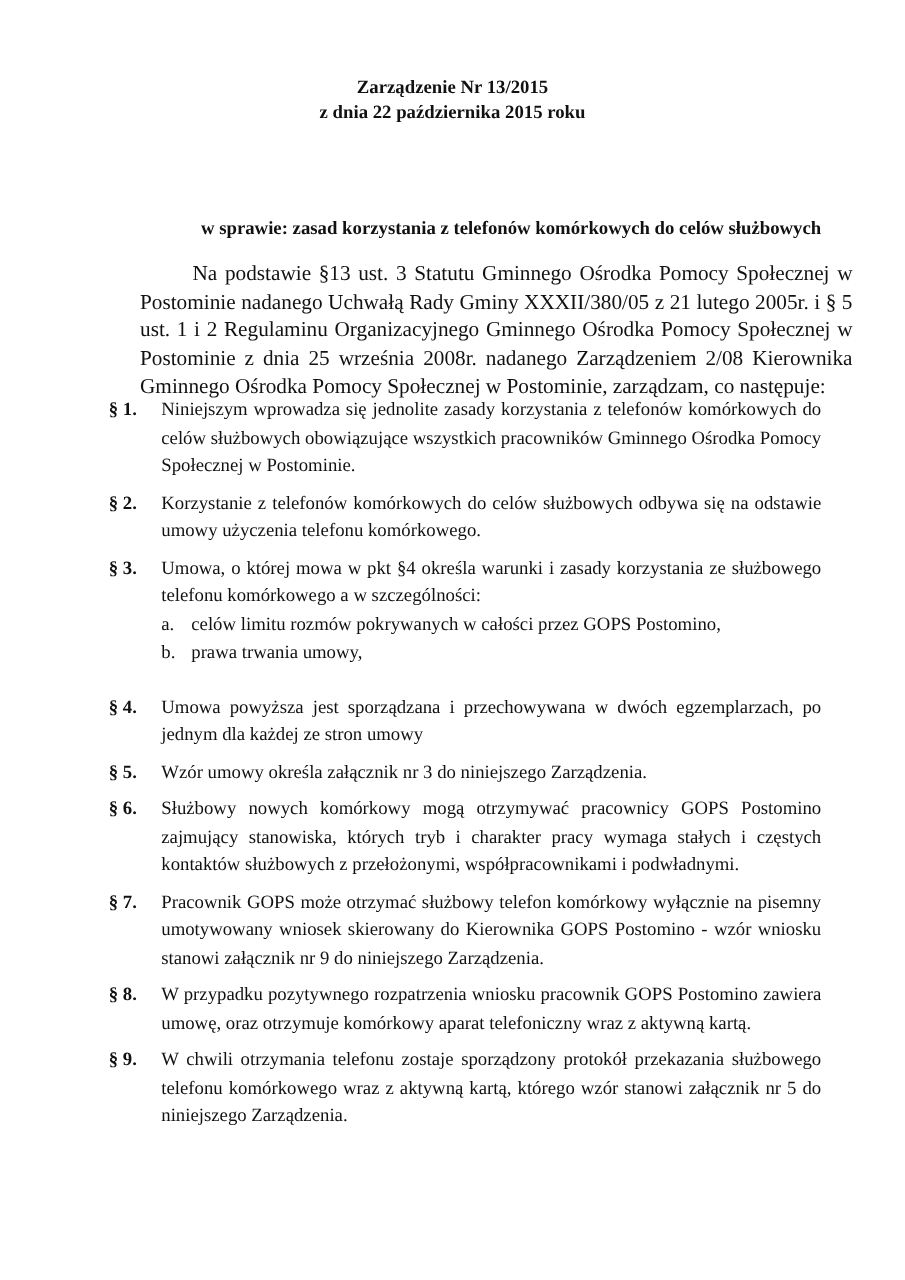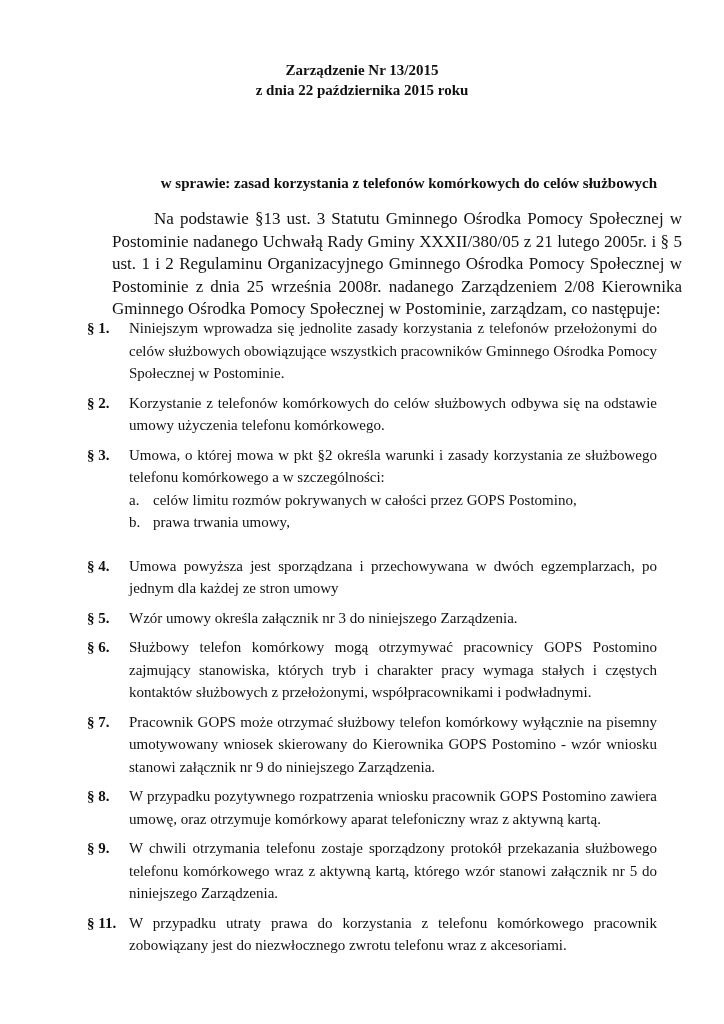--- a/index.html
+++ b/index.html
@@ -45,30 +45,30 @@
     <div>z dnia 22 października 2015 roku</div>
   </div>
 
   <div class="subject">w sprawie: zasad korzystania z telefonów komórkowych do celów służbowych</div>
 
   <div class="intro">Na podstawie §13 ust. 3 Statutu Gminnego Ośrodka Pomocy Społecznej w Postominie nadanego Uchwałą Rady Gminy XXXII/380/05 z 21 lutego 2005r. i § 5 ust. 1 i 2 Regulaminu Organizacyjnego  Gminnego Ośrodka Pomocy Społecznej w Postominie  z dnia 25 września 2008r. nadanego Zarządzeniem 2/08 Kierownika Gminnego Ośrodka Pomocy Społecznej w Postominie, zarządzam, co następuje:</div>
 
   <div class="paras">
     <div class="para">
       <span class="para-num">§ 1.</span>
-      <span class="para-text">Niniejszym wprowadza się jednolite zasady korzystania z telefonów przełożonymi do celów służbowych obowiązujące wszystkich pracowników Gminnego Ośrodka Pomocy Społecznej w Postominie.</span>
+      <span class="para-text">Niniejszym wprowadza się jednolite zasady korzystania z telefonów komórkowych do celów służbowych obowiązujące wszystkich pracowników Gminnego Ośrodka Pomocy Społecznej w Postominie.</span>
     </div>
     <div class="para">
       <span class="para-num">§ 2.</span>
       <span class="para-text">Korzystanie z telefonów komórkowych do celów służbowych odbywa się na odstawie umowy użyczenia telefonu komórkowego.</span>
     </div>
     <div class="para">
       <span class="para-num">§ 3.</span>
       <div class="para-text">
-        <div>Umowa, o której mowa w pkt §2 określa warunki i zasady korzystania ze służbowego telefonu komórkowego a w szczególności:</div>
+        <div>Umowa, o której mowa w pkt §4 określa warunki i zasady korzystania ze służbowego telefonu komórkowego a w szczególności:</div>
         <ul class="sublist">
           <li>
             <span class="sub-letter">a.</span>
             <span>celów limitu rozmów pokrywanych w całości przez GOPS Postomino,</span>
           </li>
           <li>
             <span class="sub-letter">b.</span>
             <span>prawa trwania umowy,</span>
           </li>
         </ul>
@@ -78,32 +78,28 @@
     <div class="para">
       <span class="para-num">§ 4.</span>
       <span class="para-text">Umowa powyższa jest sporządzana i przechowywana w dwóch egzemplarzach, po jednym dla każdej ze stron umowy</span>
     </div>
     <div class="para">
       <span class="para-num">§ 5.</span>
       <span class="para-text">Wzór umowy określa załącznik nr 3 do niniejszego Zarządzenia.</span>
     </div>
     <div class="para">
       <span class="para-num">§ 6.</span>
-      <span class="para-text"> Służbowy telefon komórkowy mogą otrzymywać pracownicy GOPS Postomino zajmujący stanowiska, których tryb i charakter pracy wymaga stałych i częstych kontaktów służbowych z przełożonymi, współpracownikami i podwładnymi.</span>
+      <span class="para-text"> Służbowy nowych komórkowy mogą otrzymywać pracownicy GOPS Postomino zajmujący stanowiska, których tryb i charakter pracy wymaga stałych i częstych kontaktów służbowych z przełożonymi, współpracownikami i podwładnymi.</span>
     </div>
     <div class="para">
       <span class="para-num">§ 7.</span>
       <span class="para-text">Pracownik GOPS może otrzymać służbowy telefon komórkowy wyłącznie na pisemny umotywowany wniosek skierowany do Kierownika GOPS Postomino - wzór wniosku stanowi załącznik nr 9 do niniejszego Zarządzenia.</span>
     </div>
     <div class="para">
       <span class="para-num">§ 8.</span>
       <span class="para-text">W przypadku pozytywnego rozpatrzenia wniosku pracownik GOPS Postomino zawiera umowę, oraz otrzymuje komórkowy aparat telefoniczny wraz z aktywną kartą.</span>
     </div>
     <div class="para">
       <span class="para-num">§ 9.</span>
       <span class="para-text">W chwili otrzymania telefonu zostaje sporządzony protokół przekazania służbowego telefonu komórkowego wraz z aktywną kartą, którego wzór stanowi załącznik nr 5 do niniejszego Zarządzenia.</span>
     </div>
-    <div class="para">
-      <span class="para-num">§ 11.</span>
-      <span class="para-text">W przypadku utraty prawa do korzystania z telefonu komórkowego pracownik zobowiązany jest do niezwłocznego zwrotu telefonu wraz z akcesoriami.</span>
-    </div>
   </div>
 </div>
 
 </body></html>

